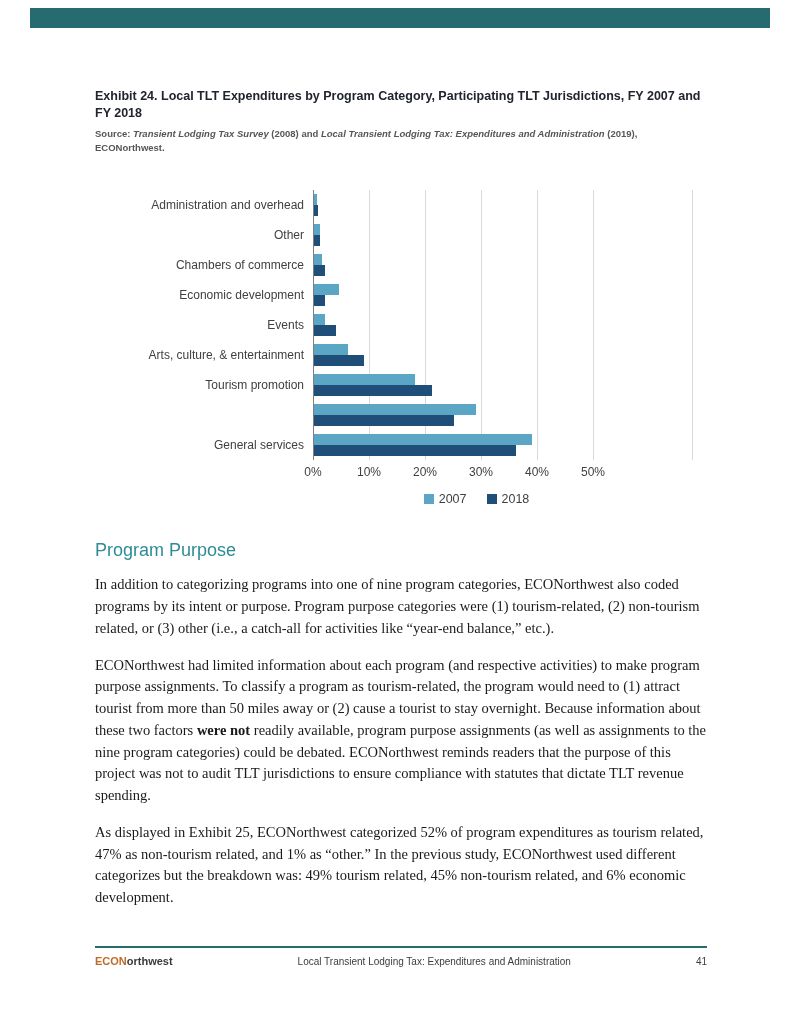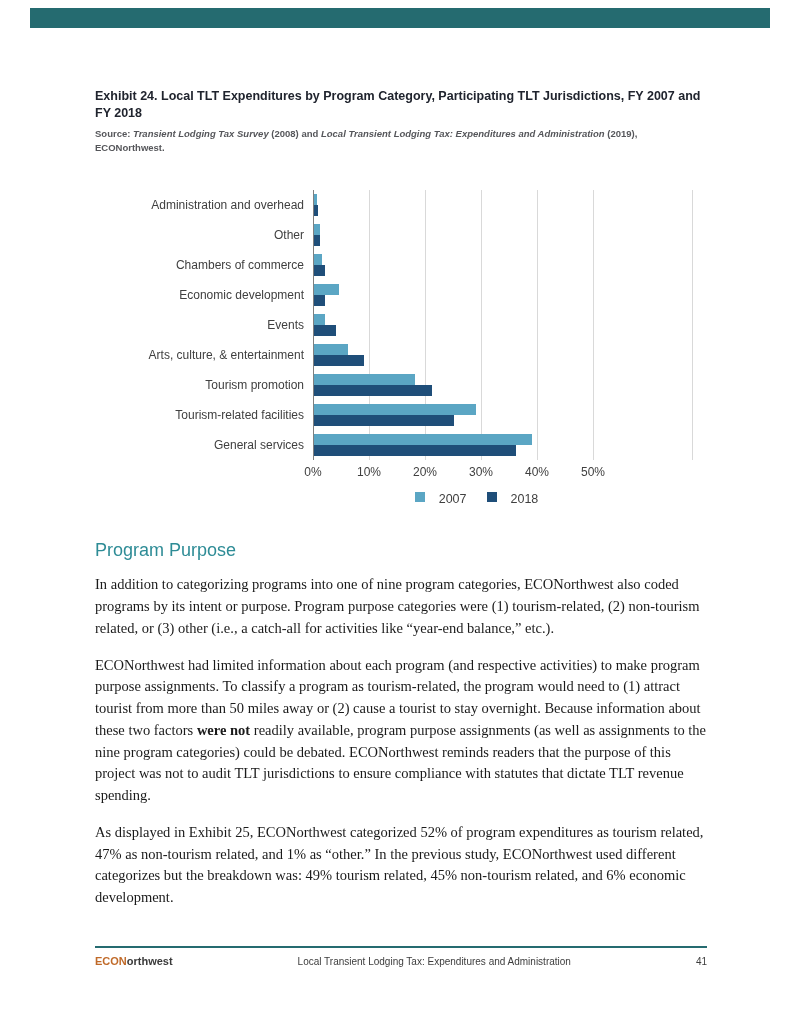--- a/index.html
+++ b/index.html
@@ -94,21 +94,21 @@
   .legend {
     margin-left: 218px;
     width: 327px;
     display: flex;
     justify-content: center;
     gap: 20px;
     margin-top: 12px;
     font-size: 12.5px;
     color: #404040;
   }
-  .legend-item { display: flex; align-items: flex-start; gap: 14px; }
+  .legend-item { display: flex; align-items: center; gap: 5px; }
   .legend-swatch { width: 10px; height: 10px; display: inline-block; }
 
   .section-heading {
     margin-top: 34px;
     font-size: 18px;
     font-weight: normal;
     color: #2E8C96;
     font-family: "Liberation Sans", sans-serif;
   }
   .body-para {
@@ -192,21 +192,20 @@
             <div class="clabel">Arts, culture, &amp; entertainment</div>
             <div class="bar" style="top: 4px; width: 33.6px; background: rgb(91, 166, 196);"></div>
             <div class="bar" style="top: 15px; width: 50.4px; background: rgb(31, 78, 121);"></div>
           </div>
           <div class="crow" style="top: 180px;">
             <div class="clabel">Tourism promotion</div>
             <div class="bar" style="top: 4px; width: 100.8px; background: rgb(91, 166, 196);"></div>
             <div class="bar" style="top: 15px; width: 117.6px; background: rgb(31, 78, 121);"></div>
           </div>
           <div class="crow" style="top: 210px;">
-            <div class="clabel">Tourism-related facilities</div>
             <div class="bar" style="top: 4px; width: 162.4px; background: rgb(91, 166, 196);"></div>
             <div class="bar" style="top: 15px; width: 140px; background: rgb(31, 78, 121);"></div>
           </div>
           <div class="crow" style="top: 240px;">
             <div class="clabel">General services</div>
             <div class="bar" style="top: 4px; width: 218.4px; background: rgb(91, 166, 196);"></div>
             <div class="bar" style="top: 15px; width: 201.6px; background: rgb(31, 78, 121);"></div>
           </div>
         </div>
       <div class="xaxis" id="xaxis">

